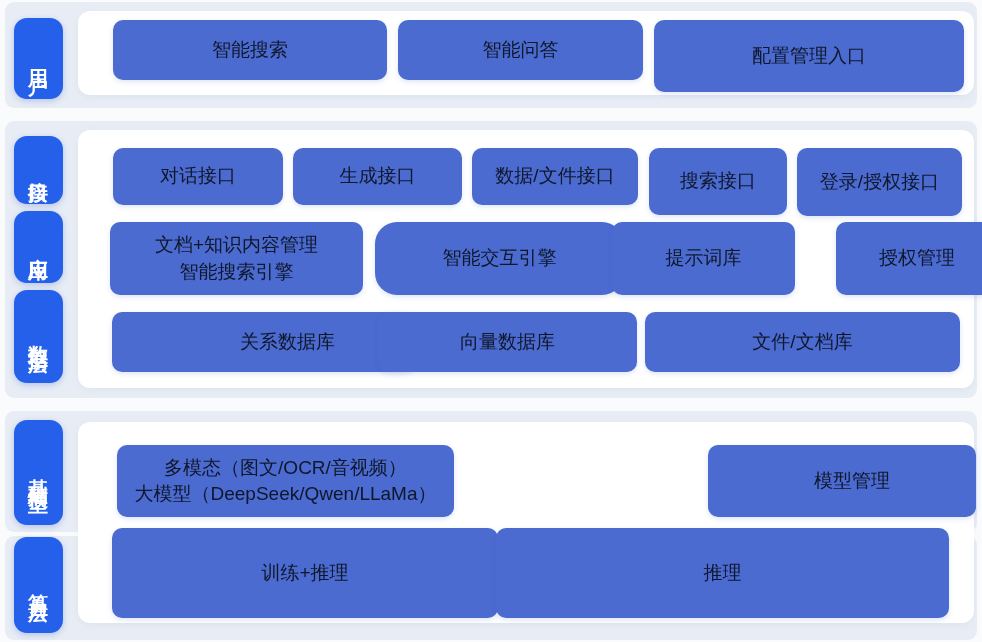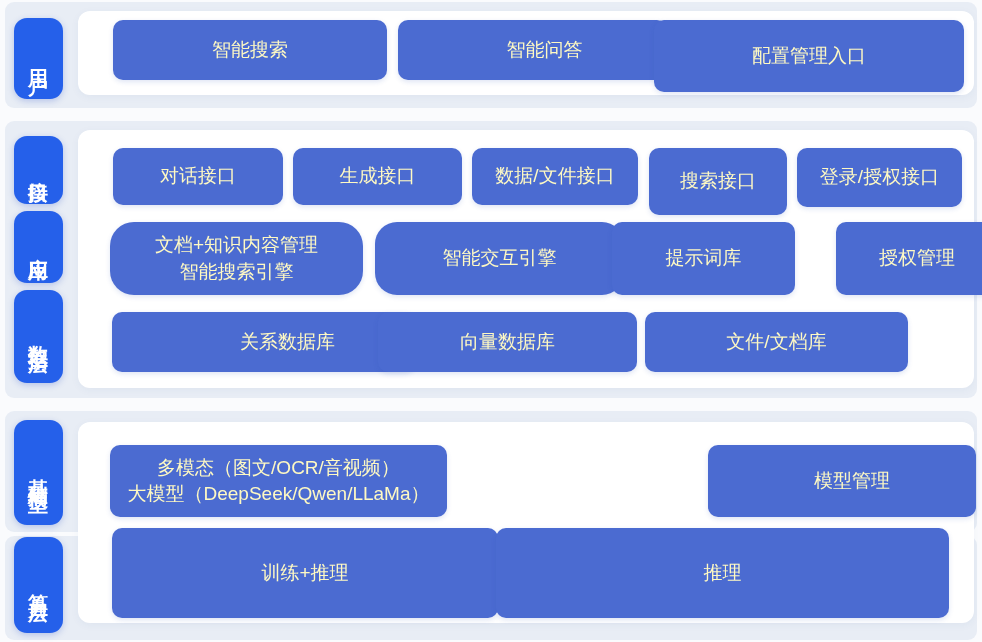--- a/index.html
+++ b/index.html
@@ -26,21 +26,21 @@
   }
   .pill span{
     writing-mode:vertical-rl;text-orientation:upright;
     color:#ffffff;font-size:20px;font-weight:700;letter-spacing:5px;
     line-height:1;
   }
   .box{
     position:absolute;
     background:#4b6bd1;border-radius:10px;
     display:flex;align-items:center;justify-content:center;
-    color:#fef9c3;font-size:19px;font-weight:400;
+    color:#0f172a;font-size:19px;font-weight:400;
     text-align:center;white-space:pre-line;line-height:1.38;
     box-shadow:0 2px 5px rgba(40,80,180,0.15);
   }
 </style>
 </head>
 <body>
 
 <div class="stage">
 
   <div class="band" style="top:2px;height:106px;"></div>
@@ -65,39 +65,39 @@
       <span>数据层</span>
     </div>
   <div class="pill" style="top:420px;height:105px;">
       <span>基础模型</span>
     </div>
   <div class="pill" style="top:537px;height:96px;">
       <span>算力层</span>
     </div>
 
   <div class="box" style="top:20px;height:60px;left:113px;width:274px;">智能搜索</div>
-  <div class="box" style="top:20px;height:60px;left:398px;width:245px;padding-left:24px;">智能问答</div>
+  <div class="box" style="top:20px;height:60px;left:398px;width:245px;">智能问答</div>
   <div class="box" style="top:20px;height:72px;left:654px;width:310px;">配置管理入口</div>
 
   <div class="box" style="top:148px;height:57px;left:113px;width:170px;">对话接口</div>
   <div class="box" style="top:148px;height:57px;left:293px;width:169px;">生成接口</div>
   <div class="box" style="top:148px;height:57px;left:472px;width:166px;">数据/文件接口</div>
   <div class="box" style="top:148px;height:67px;left:649px;width:138px;">搜索接口</div>
-  <div class="box" style="top:148px;height:59px;left:797px;width:165px;">登录/授权接口</div>
+  <div class="box" style="top:148px;height:68px;left:797px;width:165px;">登录/授权接口</div>
 
-  <div class="box" style="top:222px;height:73px;left:110px;width:253px;border-radius:24px;">文档+知识内容管理
+  <div class="box" style="top:222px;height:73px;left:110px;width:253px;">文档+知识内容管理
 智能搜索引擎</div>
   <div class="box" style="top:222px;height:73px;left:375px;width:249px;border-radius:22px;">智能交互引擎</div>
   <div class="box" style="top:222px;height:73px;left:612px;width:183px;">提示词库</div>
   <div class="box" style="top:222px;height:73px;left:800px;width:162px;margin-left:36px;">授权管理</div>
 
   <div class="box" style="top:312px;height:60px;left:112px;width:255px;padding-left:48px;">关系数据库</div>
   <div class="box" style="top:312px;height:60px;left:378px;width:259px;">向量数据库</div>
-  <div class="box" style="top:312px;height:60px;left:645px;width:263px;">文件/文档库</div>
+  <div class="box" style="top:312px;height:60px;left:645px;width:315px;">文件/文档库</div>
 
-  <div class="box" style="top:445px;height:72px;left:110px;width:337px;">多模态（图文/OCR/音视频）
+  <div class="box" style="top:445px;height:72px;left:117px;width:337px;">多模态（图文/OCR/音视频）
 大模型（DeepSeek/Qwen/LLaMa）</div>
   <div class="box" style="top:445px;height:72px;left:708px;width:248px;padding-left:20px;">模型管理</div>
 
   <div class="box" style="top:528px;height:90px;left:112px;width:386px;">训练+推理</div>
   <div class="box" style="top:528px;height:90px;left:496px;width:453px;">推理</div>
 
 </div>
 
 </body></html>

